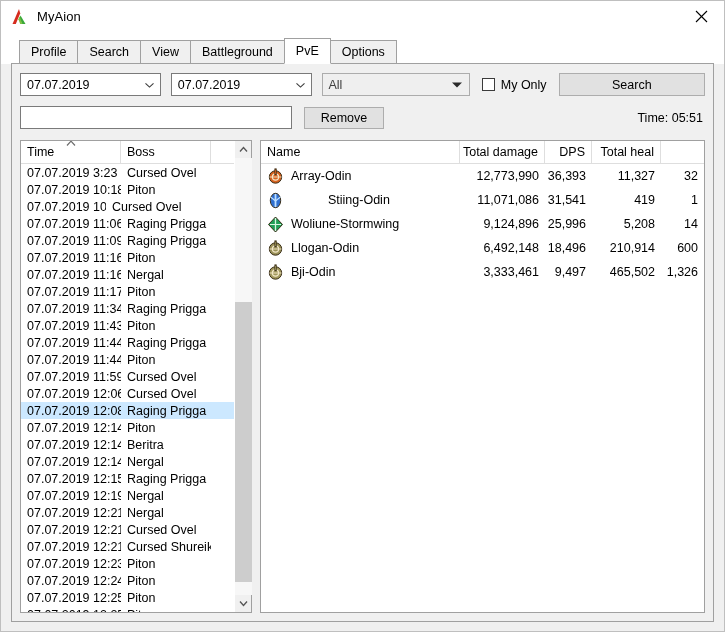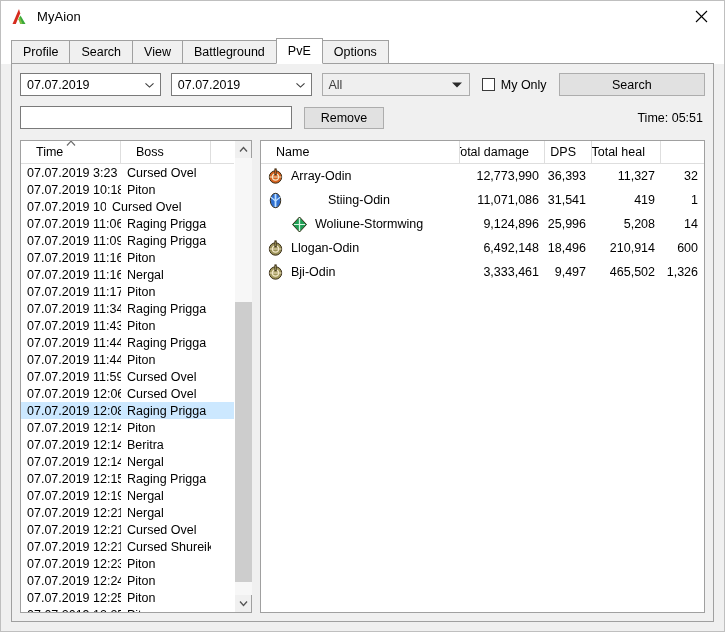--- a/index.html
+++ b/index.html
@@ -48,21 +48,21 @@
     display: flex; align-items: center; justify-content: center;
     cursor: default;
   }
   .close-btn svg { display: block; }
 
   
   .tabstrip {
     height: 32px;
     flex: 0 0 auto;
     background: #ffffff;
-    padding-left: 10px;
+    padding-left: 18px;
     display: flex;
     align-items: flex-end;
     position: relative;
   }
   .tabstrip::after {
     content: "";
     position: absolute;
     left: 10px; right: 10px; bottom: 0;
     height: 1px;
     background: #a0a0a0;
@@ -241,21 +241,21 @@
     background: #ffffff;
     border-bottom: 1px solid #dedede;
     position: relative;
   }
   .hcell {
     font-size: 12.5px;
     color: #000;
     display: flex;
     align-items: center;
     border-right: 1px solid #dedede;
-    padding: 0 15px;
+    padding: 0 6px;
     position: relative;
     overflow: hidden;
     white-space: nowrap;
     cursor: default;
   }
   .hcell.num { justify-content: flex-end; }
   .sort-asc {
     position: absolute;
     top: -3px; left: 50%;
     transform: translateX(-50%);
@@ -596,21 +596,21 @@
                   <path d="M3.6 5 L8.5 9 L13.4 5" fill="none" stroke="#bfe0ff" stroke-width="1.2"></path>
                 </svg>
                 <span>Stiing-Odin</span>
               </div>
               <div class="cell num" style="width: 85px;">11,071,086</div>
               <div class="cell num" style="width: 47px;">31,541</div>
               <div class="cell num" style="width: 69px;">419</div>
               <div class="cell num" style="width: 43px;">1</div>
             </div>
             <div class="row row-r">
-              <div class="cell cell-name" style="flex: 1 1 auto; margin-left: 24px;">
+              <div class="cell cell-name" style="flex: 1 1 auto;">
                 <svg viewBox="0 0 17 17" class="cls-icon">
                   <polygon points="8.5,1 15.5,8.5 8.5,16 1.5,8.5" fill="#1f9e55" stroke="#3a2e18" stroke-width="1"></polygon>
                   <line x1="8.5" y1="2" x2="8.5" y2="15" stroke="#d7f5e0" stroke-width="1.3"></line>
                   <line x1="3" y1="8.5" x2="14" y2="8.5" stroke="#d7f5e0" stroke-width="1"></line>
                 </svg>
                 <span>Woliune-Stormwing</span>
               </div>
               <div class="cell num" style="width: 85px;">9,124,896</div>
               <div class="cell num" style="width: 47px;">25,996</div>
               <div class="cell num" style="width: 69px;">5,208</div>

